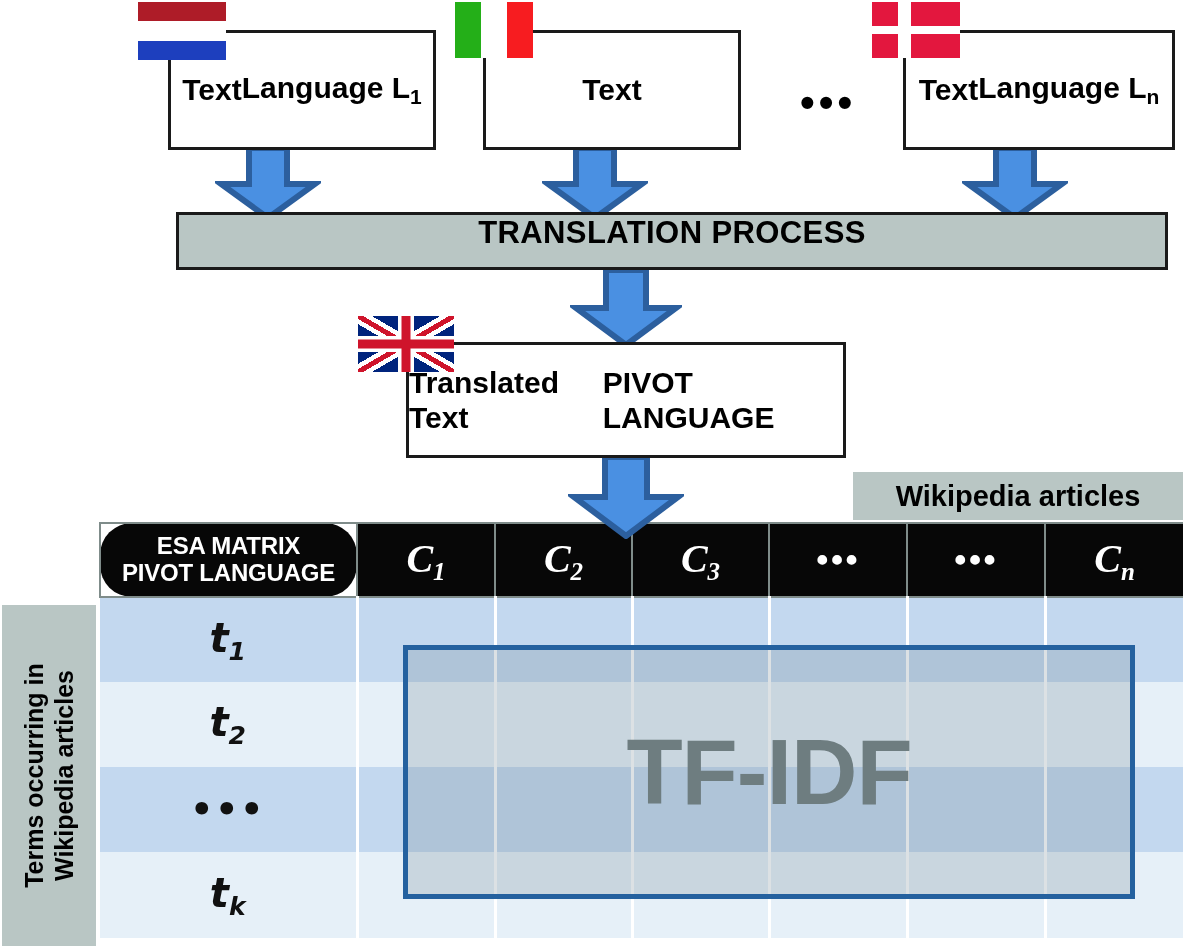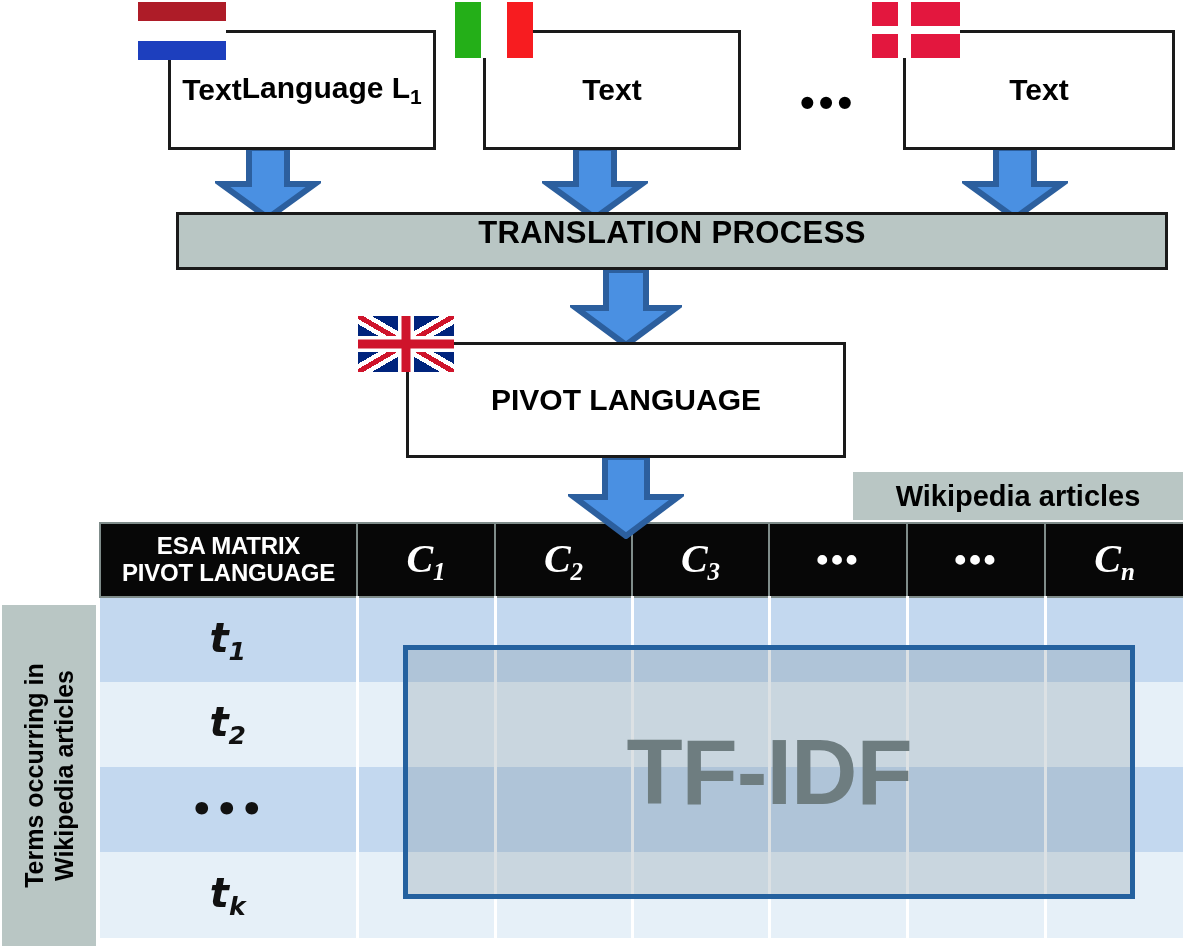--- a/index.html
+++ b/index.html
@@ -236,20 +236,21 @@
 
 <div class="textbox" style="left:483px; top:30px; width:258px; height:120px;">
   <div class="l1">Text</div>
 </div>
 <div class="flag flag-it" style="left:455px; top:2px;"></div>
 
 <div class="dots-h" style="left:800px; top:82px;">•••</div>
 
 <div class="textbox" style="left:903px; top:30px; width:272px; height:120px;">
   <div class="l1">Text</div>
+  <div class="l2"><span>Language L</span><span class="sub">n</span></div>
 </div>
 <div class="flag flag-dk" style="left:872px; top:2px;"></div>
 
 <div class="arrow" style="left:215px; top:148px; width:106px; height:72px;">
   <svg width="106" height="72" viewBox="0 0 106 72">
     <polygon points="34,0 72,0 72,36 100,36 53,70 6,36 34,36" fill="#4a90e2" stroke="#2c5f9e" stroke-width="6"></polygon>
   </svg>
 </div>
 <div class="arrow" style="left:542px; top:148px; width:106px; height:72px;">
   <svg width="106" height="72" viewBox="0 0 106 72">
@@ -266,20 +267,21 @@
   <span>TRANSLATION PROCESS</span>
 </div>
 
 <div class="arrow" style="left:570px; top:270px; width:112px; height:78px;">
   <svg width="112" height="78" viewBox="0 0 112 78">
     <polygon points="36,0 76,0 76,38 106,38 56,75 6,38 36,38" fill="#4a90e2" stroke="#2c5f9e" stroke-width="6"></polygon>
   </svg>
 </div>
 
 <div class="textbox" style="left:406px; top:342px; width:440px; height:116px;">
+  <div class="l1">Translated Text</div>
   <div class="l2">PIVOT LANGUAGE</div>
 </div>
 <div class="flag flag-uk" style="left:358px; top:316px;">
   <div class="cross-w"></div>
   <div class="cross-r"></div>
 </div>
 
 <div class="arrow" style="left:568px; top:457px; width:116px; height:82px;">
   <svg width="116" height="82" viewBox="0 0 116 82">
     <polygon points="37,0 79,0 79,40 110,40 58,79 6,40 37,40" fill="#4a90e2" stroke="#2c5f9e" stroke-width="6"></polygon>
@@ -299,21 +301,21 @@
     <col style="width:257px">
     <col style="width:138px">
     <col style="width:137px">
     <col style="width:137px">
     <col style="width:138px">
     <col style="width:138px">
     <col style="width:139px">
   </colgroup>
   <tbody>
       <tr>
-    <td class="m-head label" style="height:74px;">
+    <td class="m-head label" style="height:74px;border-radius:32px;">
       <div>ESA MATRIX</div>
       <div>PIVOT LANGUAGE</div>
     </td>
     <td class="m-head col"><span>C</span><span class="sub">1</span></td>
     <td class="m-head col"><span>C</span><span class="sub">2</span></td>
     <td class="m-head col"><span>C</span><span class="sub">3</span></td>
     <td class="m-head col ell">•••</td>
     <td class="m-head col ell">•••</td>
     <td class="m-head col"><span>C</span><span class="sub">n</span></td>
   </tr>

